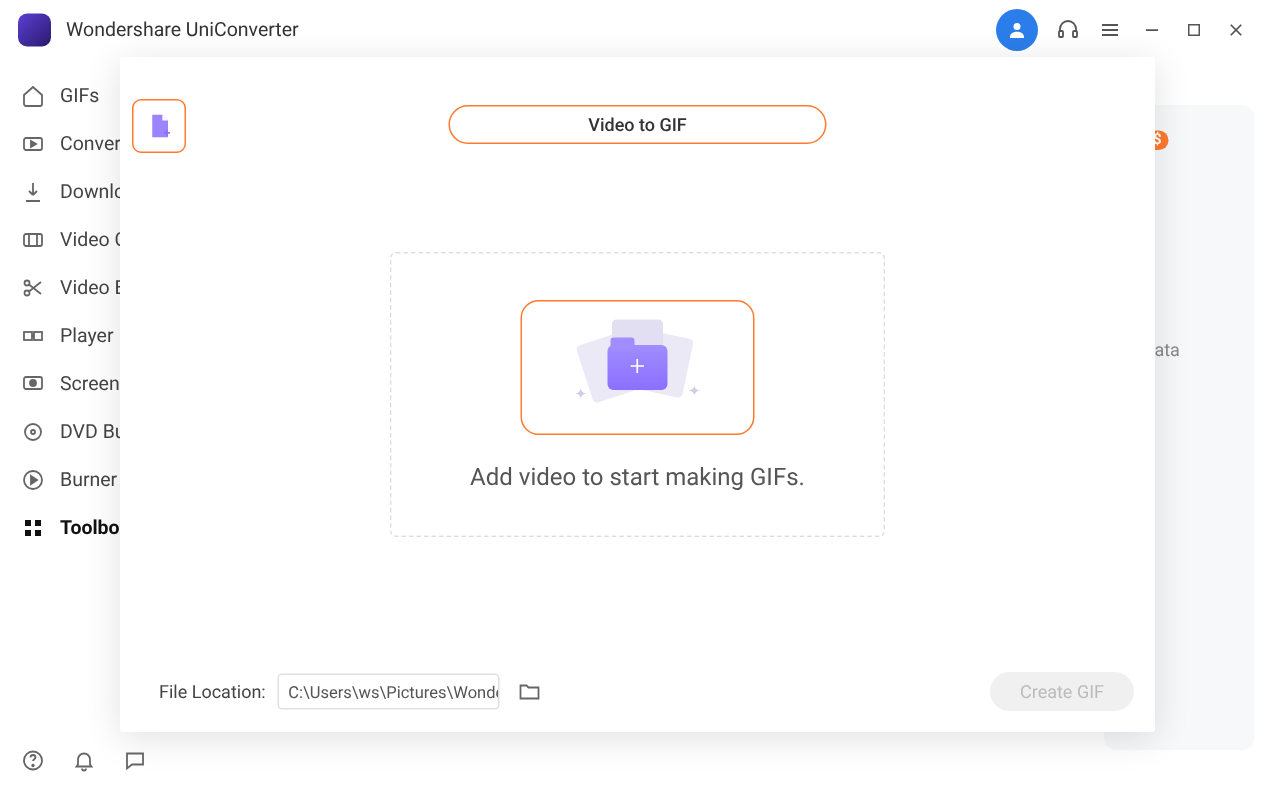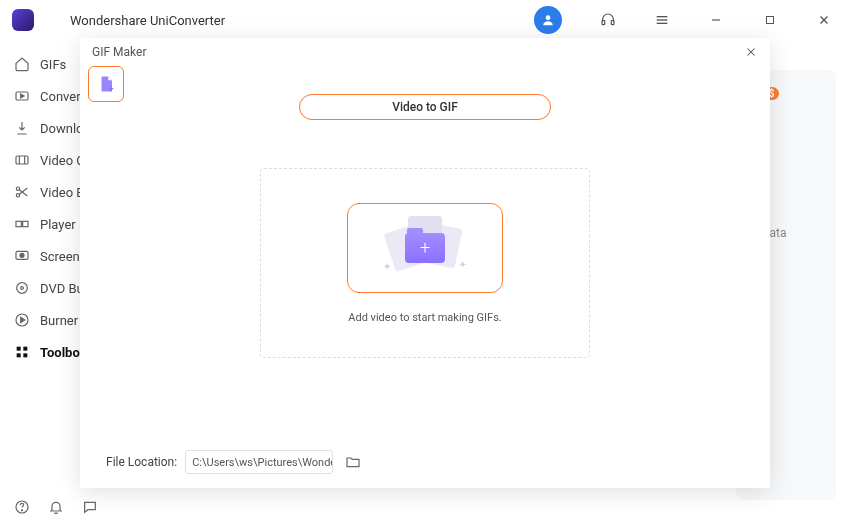--- a/index.html
+++ b/index.html
@@ -1,17 +1,17 @@
 <!DOCTYPE html>
 <html><head>
 <meta charset="utf-8">
 <style>
 * { margin:0; padding:0; box-sizing:border-box; font-family:-apple-system,BlinkMacSystemFont,"Segoe UI",Roboto,sans-serif; }
 body { width:850px; height:525px; background:#fff; overflow:hidden; position:relative; }
-.titlebar { height:40px; display:flex; align-items:center; padding:0 12px;gap:26px; }
+.titlebar { height:40px; display:flex; align-items:center; padding:0 12px; }
 .logo { width:22px; height:22px; border-radius:6px; background:linear-gradient(135deg,#5b3fd6 0%,#2a1a6b 100%); margin-right:10px; }
 .app-title { font-size:13px; color:#333; }
 .tb-spacer { flex:1; }
 .tb-btn { width:28px; height:28px; display:flex; align-items:center; justify-content:center; cursor:pointer; border-radius:50%; }
 .tb-blue { background:#2b7de9; color:#fff; margin-right:6px; }
 .tb-ico { width:28px; height:28px; display:flex; align-items:center; justify-content:center; color:#555; cursor:pointer; }
 .layout { display:flex; height:calc(100% - 40px); }
 .sidebar { width:170px; padding-top:8px; }
 .side-item { height:32px; display:flex; align-items:center; padding:0 14px; font-size:13px; color:#444; cursor:pointer; gap:10px; }
 .side-item.active { font-weight:700; color:#111; }
@@ -20,37 +20,37 @@
 .main { flex:1; position:relative; }
 .bg-card { position:absolute; right:14px; top:30px; width:100px; height:430px; background:#f7f8fa; border-radius:8px; padding:16px 10px; font-size:12px; color:#444; overflow:hidden; }
 .bg-badge { display:inline-block; background:#ff7a2f; color:#fff; font-size:10px; font-weight:700; padding:1px 5px; border-radius:8px; vertical-align:middle; }
 .bg-card .row { margin-bottom:6px; white-space:nowrap; }
 .modal { position:absolute; left:80px; top:38px; width:690px; height:450px; background:#fff; box-shadow:0 4px 24px rgba(0,0,0,0.12); border-radius:2px; display:flex; flex-direction:column; }
 .modal-head { height:28px; display:flex; align-items:center; padding:0 12px; font-size:12px; color:#555; }
 .modal-close { margin-left:auto; cursor:pointer; color:#555; font-size:16px; }
 .thumb-strip { position:absolute; left:8px; top:28px; }
 .thumb-add { width:36px; height:36px; border:1.5px solid #ff7a2f; border-radius:6px; display:flex; align-items:center; justify-content:center; cursor:pointer; }
 .thumb-ico { width:18px; height:18px; color:#8b6fff; }
-.tab-pill { position:absolute; top:32px; left:50%; transform:translateX(-50%); width:252px; height:26px; border-radius:13px; background:#eef1f5; display:flex; font-size:12px;margin-top:24px; }
+.tab-pill { position:absolute; top:32px; left:50%; transform:translateX(-50%); width:252px; height:26px; border-radius:13px; background:#eef1f5; display:flex; font-size:12px; }
 .tab-half { flex:1; display:flex; align-items:center; justify-content:center; cursor:pointer; color:#666; border-radius:13px; }
 .tab-half.sel { background:#fff; border:1.5px solid #ff7a2f; color:#333; font-weight:500; }
 .drop-zone { position:absolute; top:130px; left:50%; transform:translateX(-50%); width:330px; height:190px; border:1px dashed #ddd; border-radius:4px; display:flex; flex-direction:column; align-items:center; justify-content:center; gap:18px; }
 .drop-btn { width:156px; height:90px; border:1.5px solid #ff7a2f; border-radius:12px; display:flex; align-items:center; justify-content:center; cursor:pointer; }
 .folder-art { position:relative; width:80px; height:56px; display:flex; align-items:center; justify-content:center; }
 .paper { position:absolute; width:30px; height:40px; background:#ece9f7; border-radius:3px; }
 .p1 { transform:rotate(-18deg) translate(-20px,-6px); }
 .p2 { transform:rotate(12deg) translate(18px,-6px); }
 .p3 { transform:translate(0,-10px); width:34px; height:44px; background:#e3dff3; }
 .foldr { position:relative; width:40px; height:30px; background:linear-gradient(180deg,#a18dff 0%,#8b6fff 100%); border-radius:4px; display:flex; align-items:center; justify-content:center; }
 .foldr::before { content:""; position:absolute; top:-5px; left:2px; width:16px; height:8px; background:#a18dff; border-radius:2px 2px 0 0; }
 .plus { color:#fff; font-size:18px; font-weight:300; }
 .sparkle { position:absolute; color:#d4cce9; font-size:10px; }
 .sp1 { left:-2px; bottom:4px; }
 .sp2 { right:-2px; bottom:6px; }
-.drop-text { font-size:11px; color:#555; }
+.drop-text { font-size:16px; color:#555; }
 .modal-foot { position:absolute; bottom:14px; left:26px; right:14px; display:flex; align-items:center; font-size:12px; color:#444; }
 .loc-lbl { margin-right:8px; }
 .loc-sel { width:148px; height:24px; border:1px solid #e0e0e0; border-radius:3px; padding:0 6px; display:flex; align-items:center; justify-content:space-between; font-size:11px; color:#555; cursor:pointer; overflow:hidden; white-space:nowrap; }
 .loc-fold { width:24px; height:24px; display:flex; align-items:center; justify-content:center; margin-left:8px; cursor:pointer; color:#666; }
 .create-btn { margin-left:auto; height:26px; padding:0 20px; border-radius:13px; background:#f0f0f0; color:#bbb; font-size:12px; display:flex; align-items:center; cursor:not-allowed; }
 .bottom-bar { position:absolute; bottom:10px; left:14px; display:flex; gap:18px; color:#666; }
 .bottom-bar > div { cursor:pointer; }
 svg { display:block; }
 </style>
 </head>
@@ -223,29 +223,20 @@
       </svg>
     </div>
   <div>
       <svg width="16" height="16" viewBox="0 0 24 24" fill="none" stroke="currentColor" stroke-width="1.8">
         <path d="M4 5h16v11H9l-5 4z"></path>
       </svg>
     </div>
 </div>
 
 <div class="modal">
-  <div class="modal-head">
-    <span>GIF Maker</span>
-    <span class="modal-close">
-      <svg width="14" height="14" viewBox="0 0 24 24" stroke="currentColor" stroke-width="1.8">
-          <line x1="6" y1="6" x2="18" y2="18"></line>
-          <line x1="18" y1="6" x2="6" y2="18"></line>
-        </svg>
-    </span>
-  </div>
 
   <div class="thumb-strip">
     <div class="thumb-add">
       <svg class="thumb-ico" viewBox="0 0 24 24">
           <path fill="currentColor" d="M6 2h9l5 5v15H6z" opacity="0.85"></path>
           <path fill="#fff" d="M15 2v5h5"></path>
           <text x="16" y="22" font-size="11" fill="currentColor" font-weight="700">+</text>
         </svg>
     </div>
   </div>
@@ -276,14 +267,15 @@
       <span>C:\Users\ws\Pictures\Wonders</span>
       <svg width="10" height="10" viewBox="0 0 24 24">
           <path d="M6 9l6 6 6-6" fill="none" stroke="#666" stroke-width="2"></path>
         </svg>
     </div>
     <div class="loc-fold">
       <svg width="16" height="16" viewBox="0 0 24 24" fill="none" stroke="currentColor" stroke-width="1.8">
           <path d="M3 6h6l2 2h10v11H3z"></path>
         </svg>
     </div>
+    <div class="create-btn">Create GIF</div>
   </div>
 </div>
 
 </body></html>

